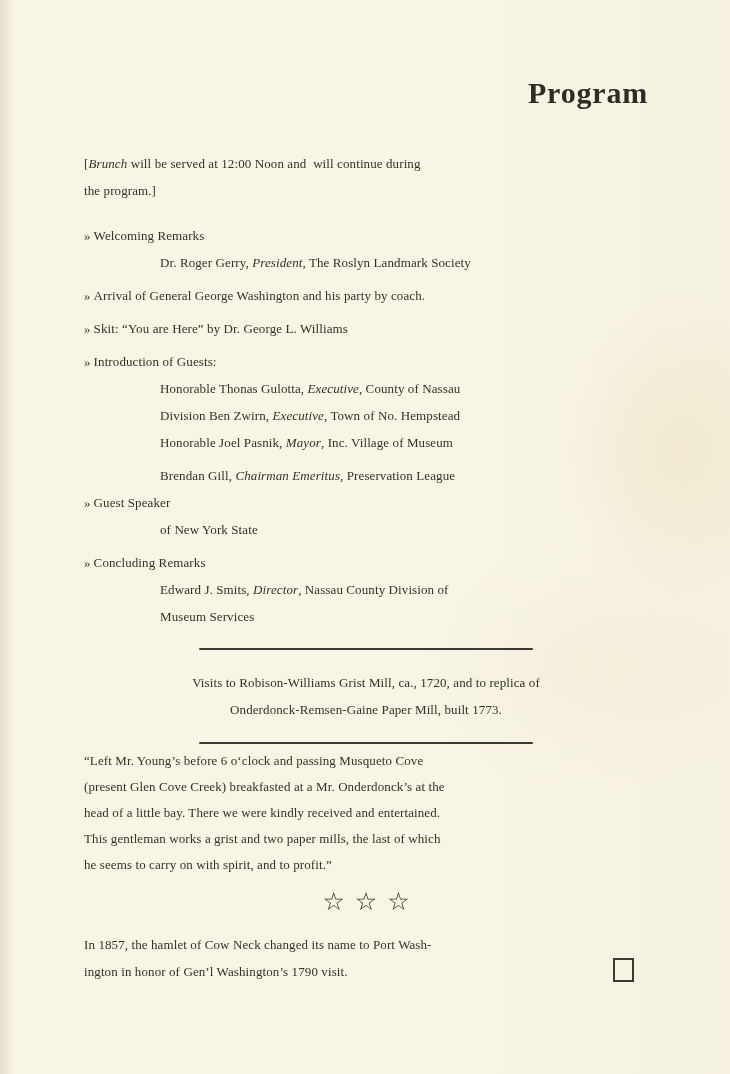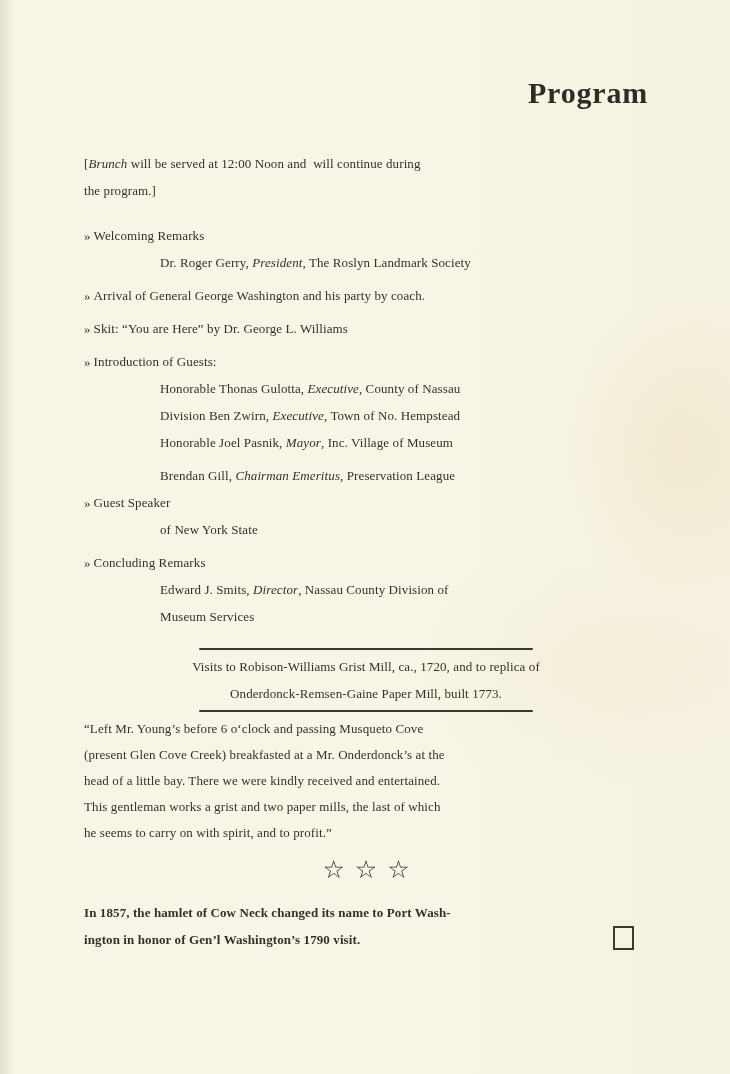--- a/index.html
+++ b/index.html
@@ -45,34 +45,34 @@
   .bullet { margin-right: 3px; }
   .detail { margin-left: 76px; }
   i { font-style: italic; }
   .visits { margin-top: 18px; text-align: center; }
   .rule {
     height: 2px; width: 334px;
     margin: 0 auto;
     background: #3b3833;
     border-radius: 1px;
   }
-  .visits-lines { padding: 3px 0; }
+  .visits-lines { padding: 19px 0; }
   .diary-head { margin-top: 21px; font-style: italic; }
   .quote { margin-top: 4px; }
   .quote .line { line-height: 26px; }
   .stars {
     margin-top: 9px;
     text-align: center;
     font-size: 25px;
     line-height: 30px;
     letter-spacing: 10px;
     padding-left: 10px;
     color: #2f2c27;
   }
-  .closing { margin-top: 14px; position: relative; font-weight: bold; }
+  .closing { margin-top: 14px; position: relative; }
   .endmark {
     position: absolute;
     right: 14px; bottom: 3px;
     width: 17px; height: 20px;
     border: 2px solid #3b3833;
     background: transparent;
   }
 </style>
 </head>
 <body>

